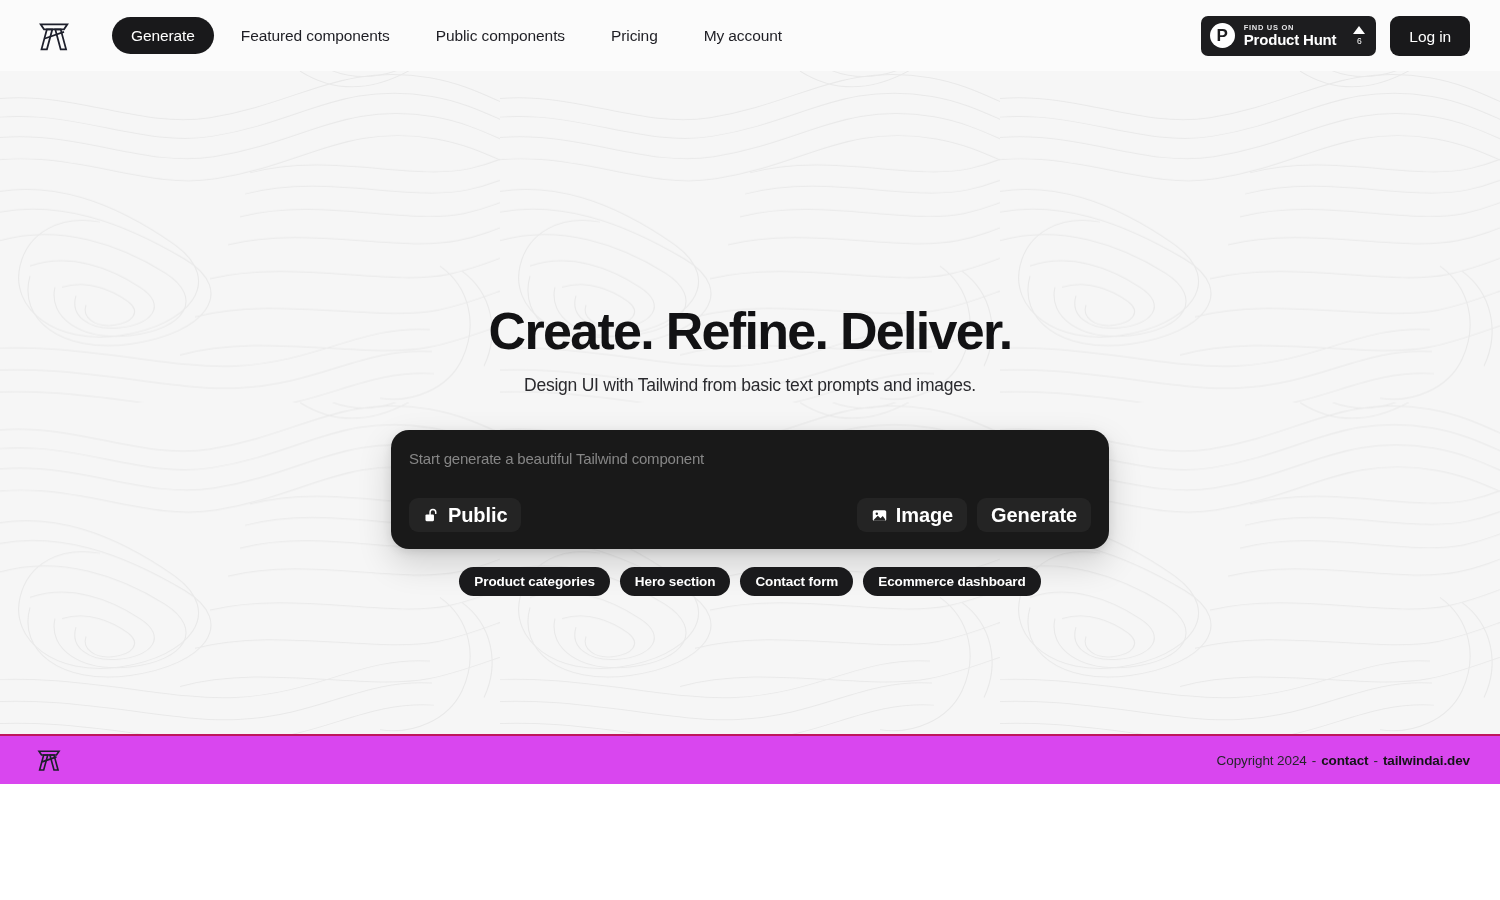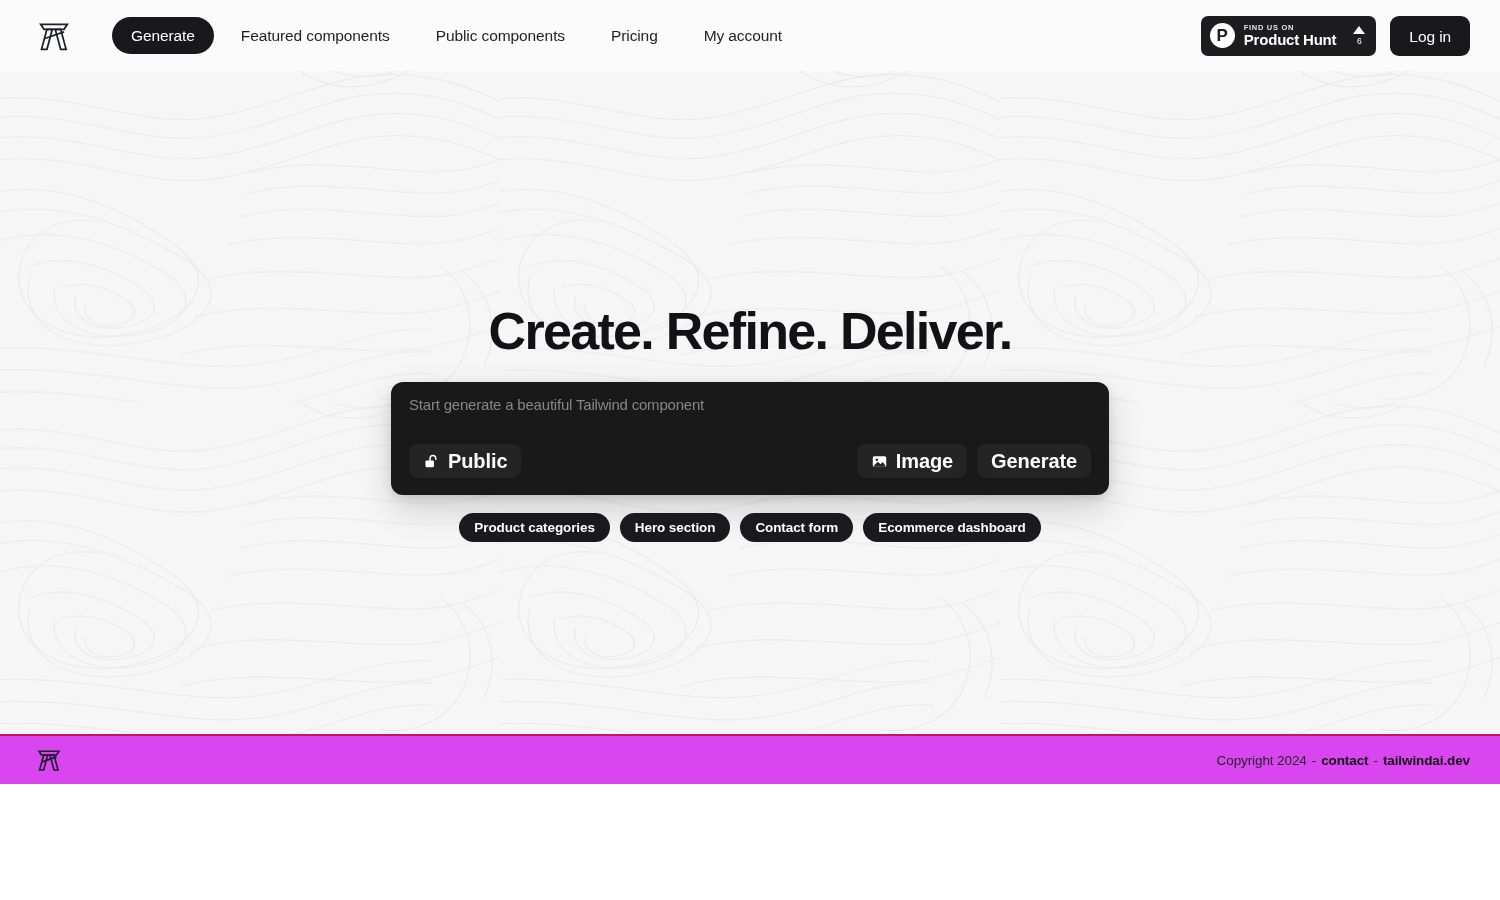--- a/index.html
+++ b/index.html
@@ -195,25 +195,25 @@
   p.hero-sub {
     margin-top: 16px;
     font-size: 17.5px;
     color: #2a2a2e;
     text-align: center;
     letter-spacing: -0.25px;
   }
 
   
   .prompt-card {
-    margin-top: 23px;
+    margin-top: 34px;
     width: 718px;
     background: #191919;
-    border-radius: 12px;
-    padding: 14px 18px 17px 18px;
+    border-radius: 18px;
+    padding: 20px 18px 17px 18px;
     box-shadow: 0 14px 34px rgba(0,0,0,0.16), 0 3px 10px rgba(0,0,0,0.10);
     display: flex;
     flex-direction: column;
   }
 
   .prompt-input {
     background: transparent;
     border: none;
     outline: none;
     resize: none;
@@ -383,20 +383,21 @@
           </g>
         </pattern>
       </defs>
       <rect x="0" y="0" width="1500" height="782" fill="#f6f6f6"></rect>
       <rect x="0" y="0" width="1500" height="782" fill="url(#topo-p)"></rect>
     </svg>
 
     <div class="hero-inner">
 
       <h1 class="hero-title">Create. Refine. Deliver.</h1>
+      <p class="hero-sub">Design UI with Tailwind from basic text prompts and images.</p>
 
       <div class="prompt-card">
 
         <textarea class="prompt-input" placeholder="Start generate a beautiful Tailwind component" style=""></textarea>
 
         <div class="prompt-actions">
 
           <button class="pill-btn">
             <svg class="icon-svg" width="17" height="17" viewBox="0 0 24 24" aria-hidden="true">
               <rect x="3.5" y="10.5" width="12" height="9.5" rx="1.6" fill="#ffffff"></rect>

